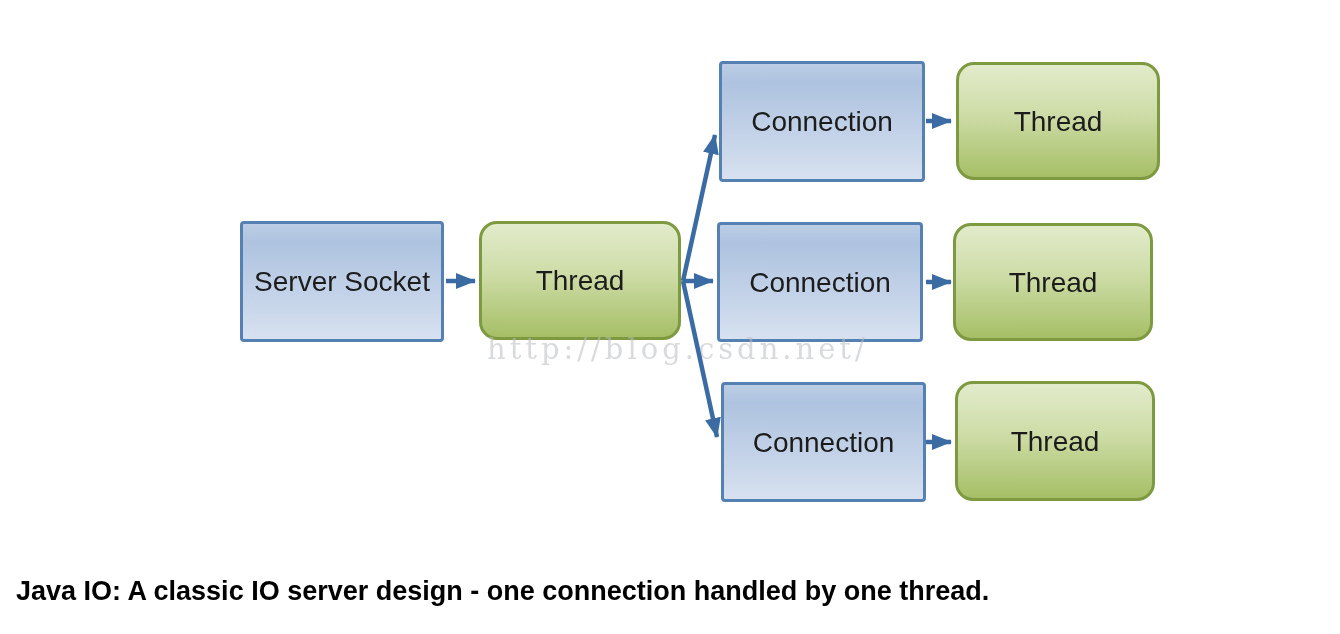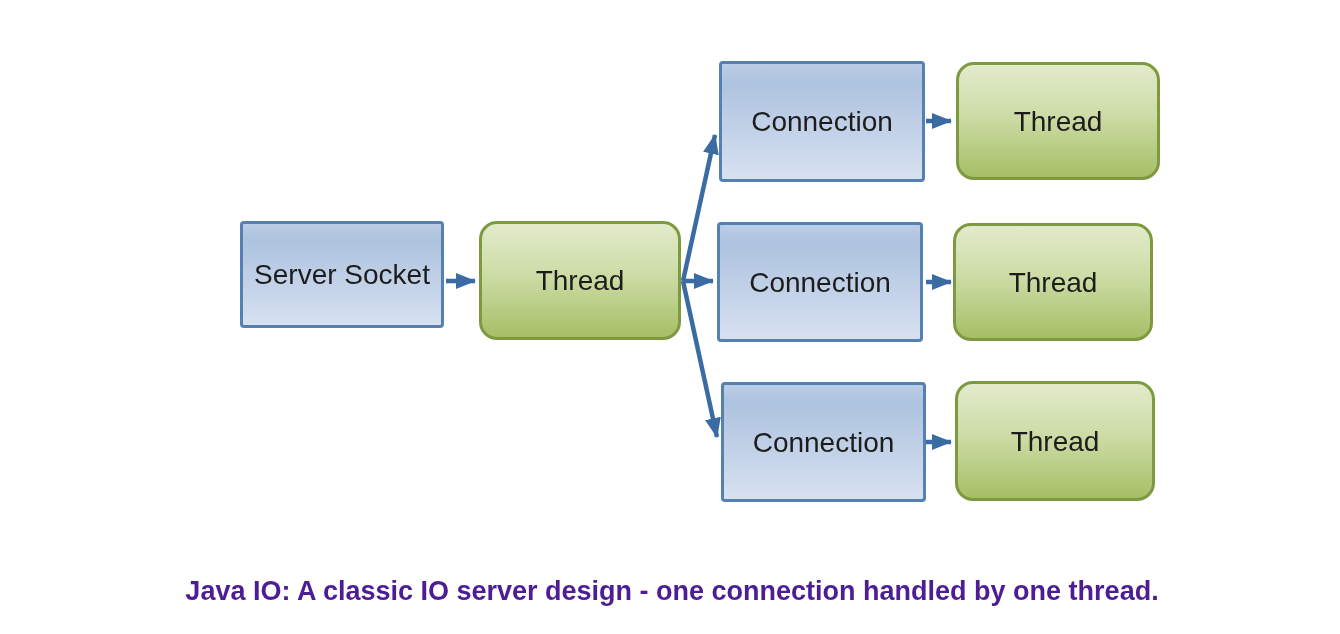--- a/index.html
+++ b/index.html
@@ -62,27 +62,26 @@
     z-index: 2;
     font-family: "DejaVu Serif", serif;
     font-size: 29px;
     letter-spacing: 4px;
     color: var(--watermark);
     opacity: 0.55;
     white-space: nowrap;
   }
   .caption {
     position: absolute;
-    left: 4px;
+    left: 16px;
     right: 0;
     top: 576px;
-    text-align: center;
     font-weight: 700;
     font-size: 27px;
-    color: #4c1d95;
+    color: #000000;
     z-index: 4;
   }
 </style>
 </head>
 <body>
 
 <div class="canvas">
 
   <svg class="arrow-layer" viewBox="0 0 1340 634" xmlns="http://www.w3.org/2000/svg">
     <defs>
@@ -92,21 +91,21 @@
     </defs>
     <line class="edge" x1="446" y1="281" x2="475" y2="281" marker-end="url(#arrowhead)"></line>
     <line class="edge" x1="683" y1="281" x2="715" y2="135" marker-end="url(#arrowhead)"></line>
     <line class="edge" x1="683" y1="281" x2="713" y2="281" marker-end="url(#arrowhead)"></line>
     <line class="edge" x1="683" y1="281" x2="717" y2="437" marker-end="url(#arrowhead)"></line>
     <line class="edge" x1="926" y1="121" x2="951" y2="121" marker-end="url(#arrowhead)"></line>
     <line class="edge" x1="926" y1="282" x2="951" y2="282" marker-end="url(#arrowhead)"></line>
     <line class="edge" x1="926" y1="442" x2="951" y2="442" marker-end="url(#arrowhead)"></line>
   </svg>
 
-  <div class="node blue" style="left:240px; top:221px; width:204px; height:107px;">
+  <div class="node blue" style="left:240px; top:221px; width:204px; height:121px;">
     <span class="node-label">Server Socket</span>
   </div>
 
   <div class="node green" style="left:479px; top:221px; width:202px; height:119px;">
     <span class="node-label">Thread</span>
   </div>
 
   <div class="node blue" style="left:719px; top:61px; width:206px; height:121px;">
     <span class="node-label">Connection</span>
   </div>
@@ -124,16 +123,17 @@
   </div>
 
   <div class="node blue" style="left:721px; top:382px; width:205px; height:120px;">
     <span class="node-label">Connection</span>
   </div>
 
   <div class="node green" style="left:955px; top:381px; width:200px; height:120px;">
     <span class="node-label">Thread</span>
   </div>
 
+  <div class="watermark">http://blog.csdn.net/</div>
 
   <div class="caption">Java IO: A classic IO server design - one connection handled by one thread.</div>
 
 </div>
 
 </body></html>

